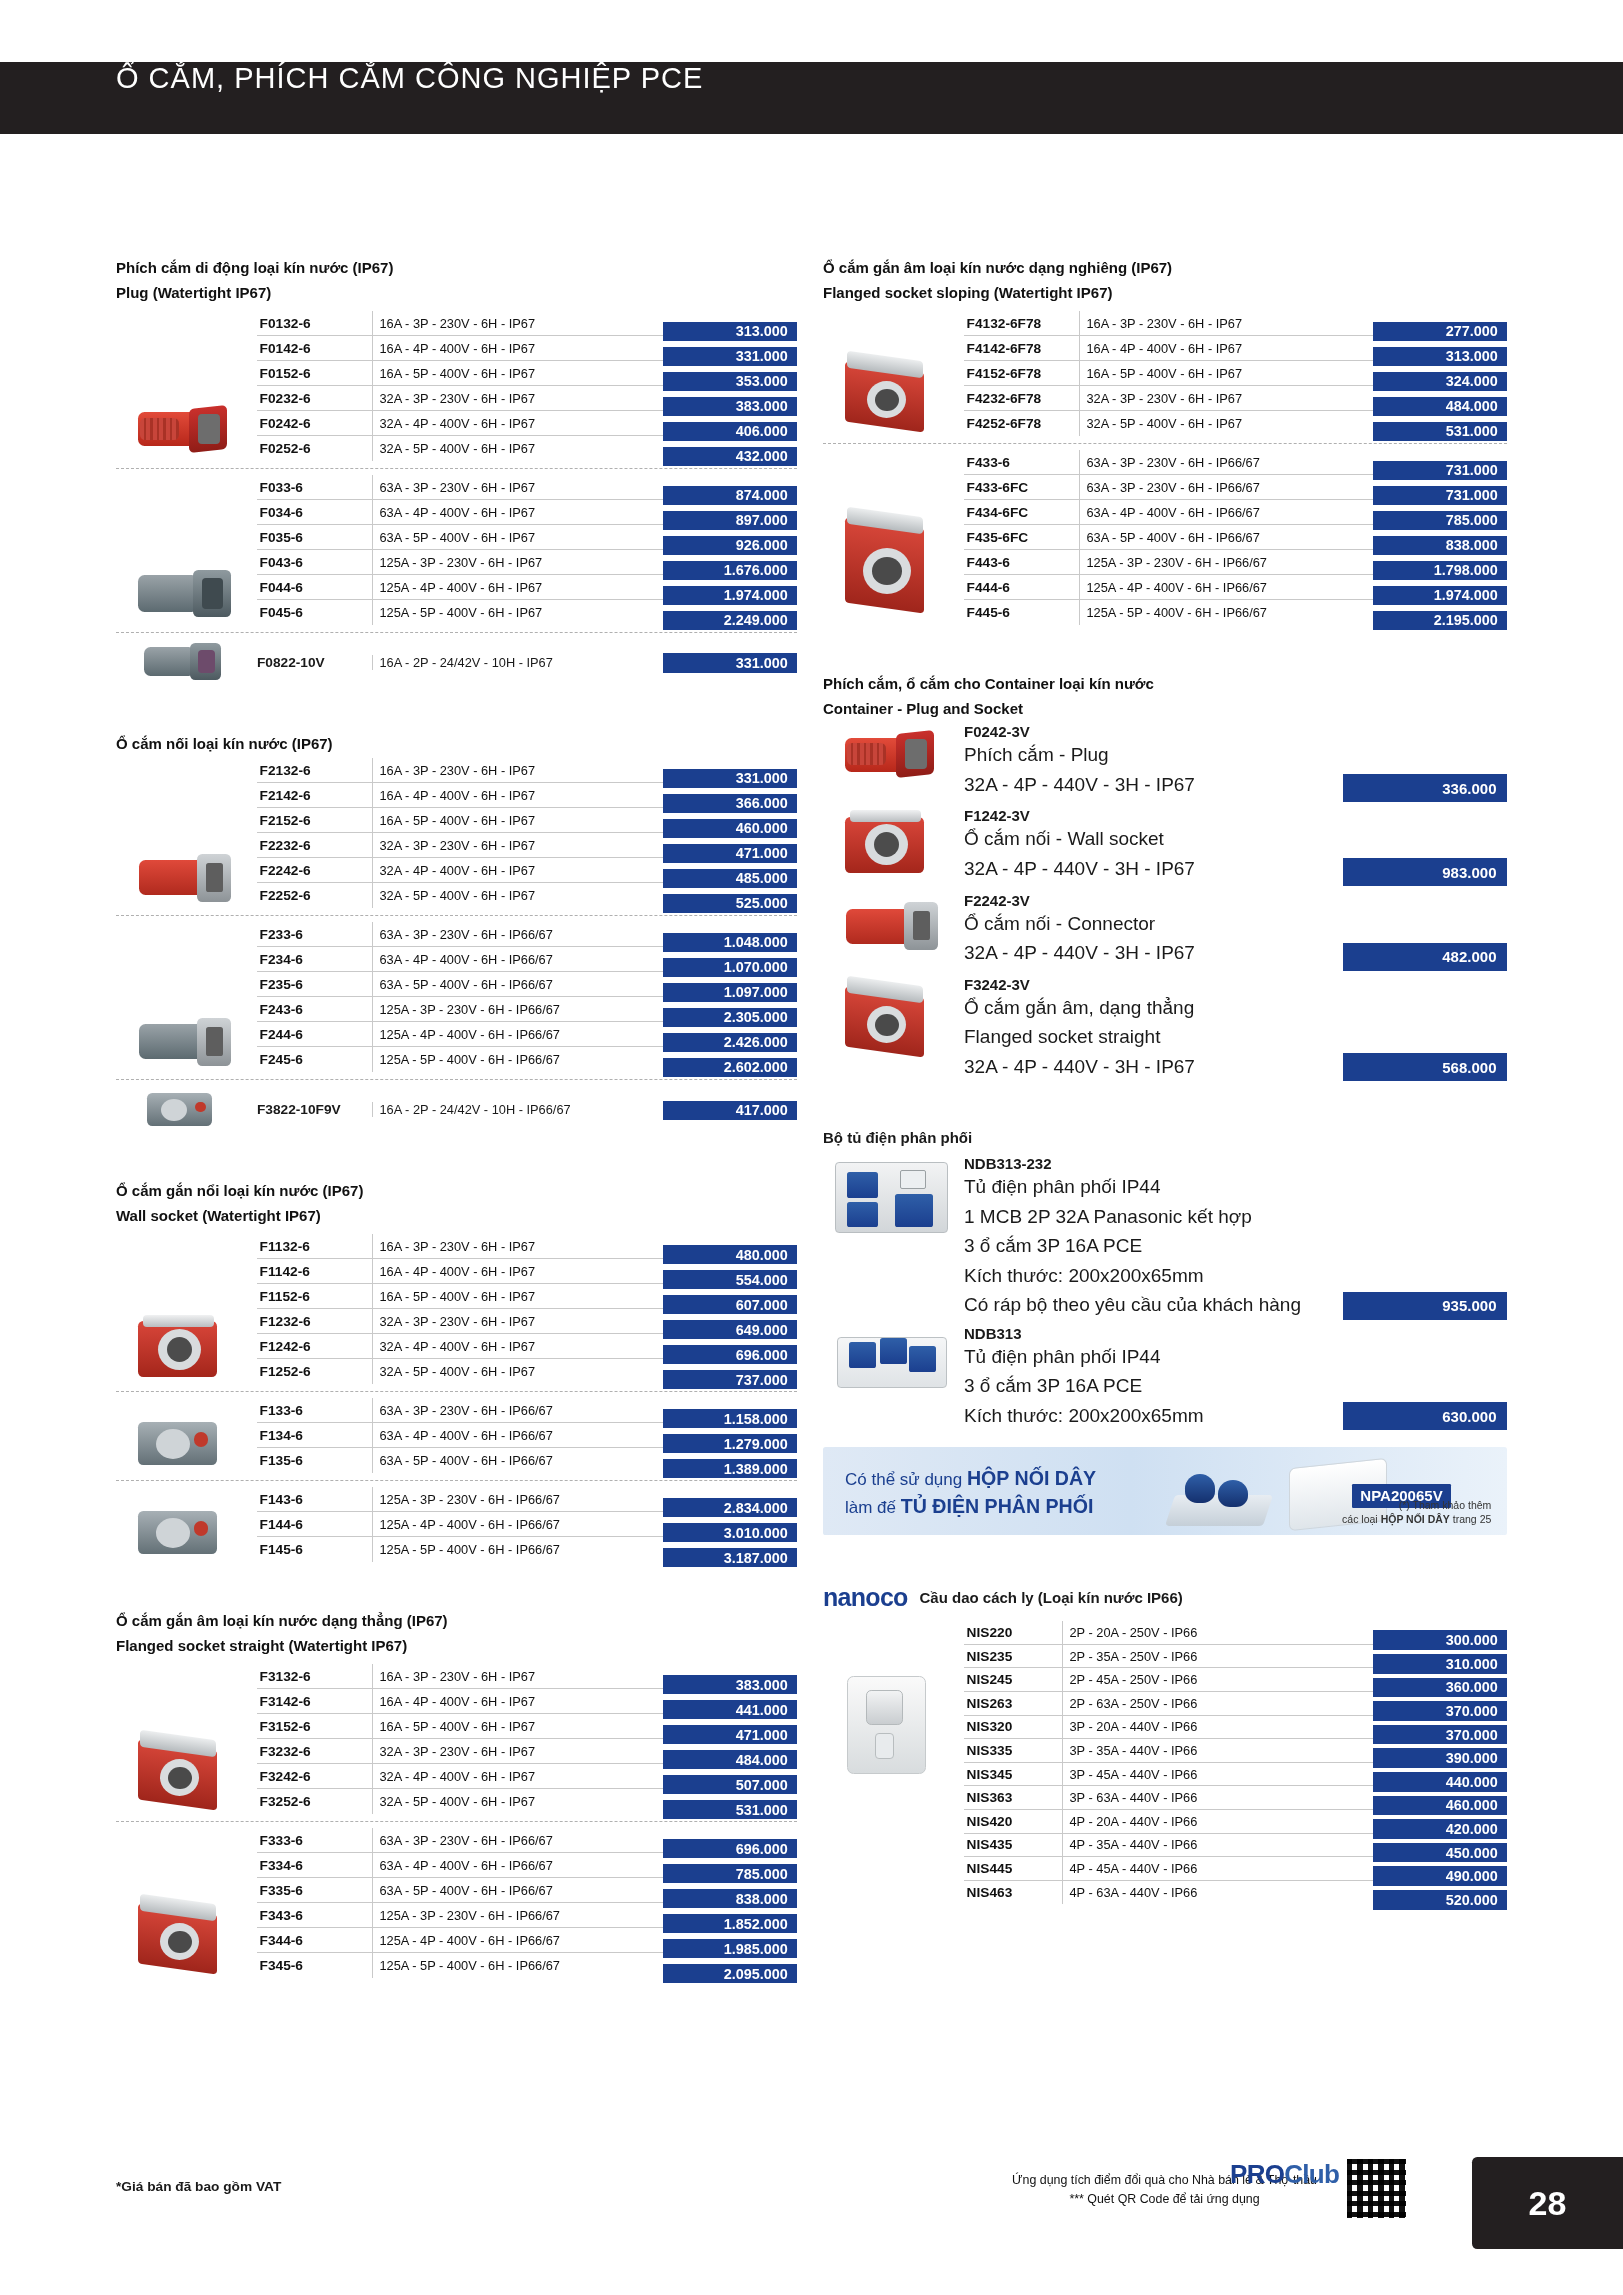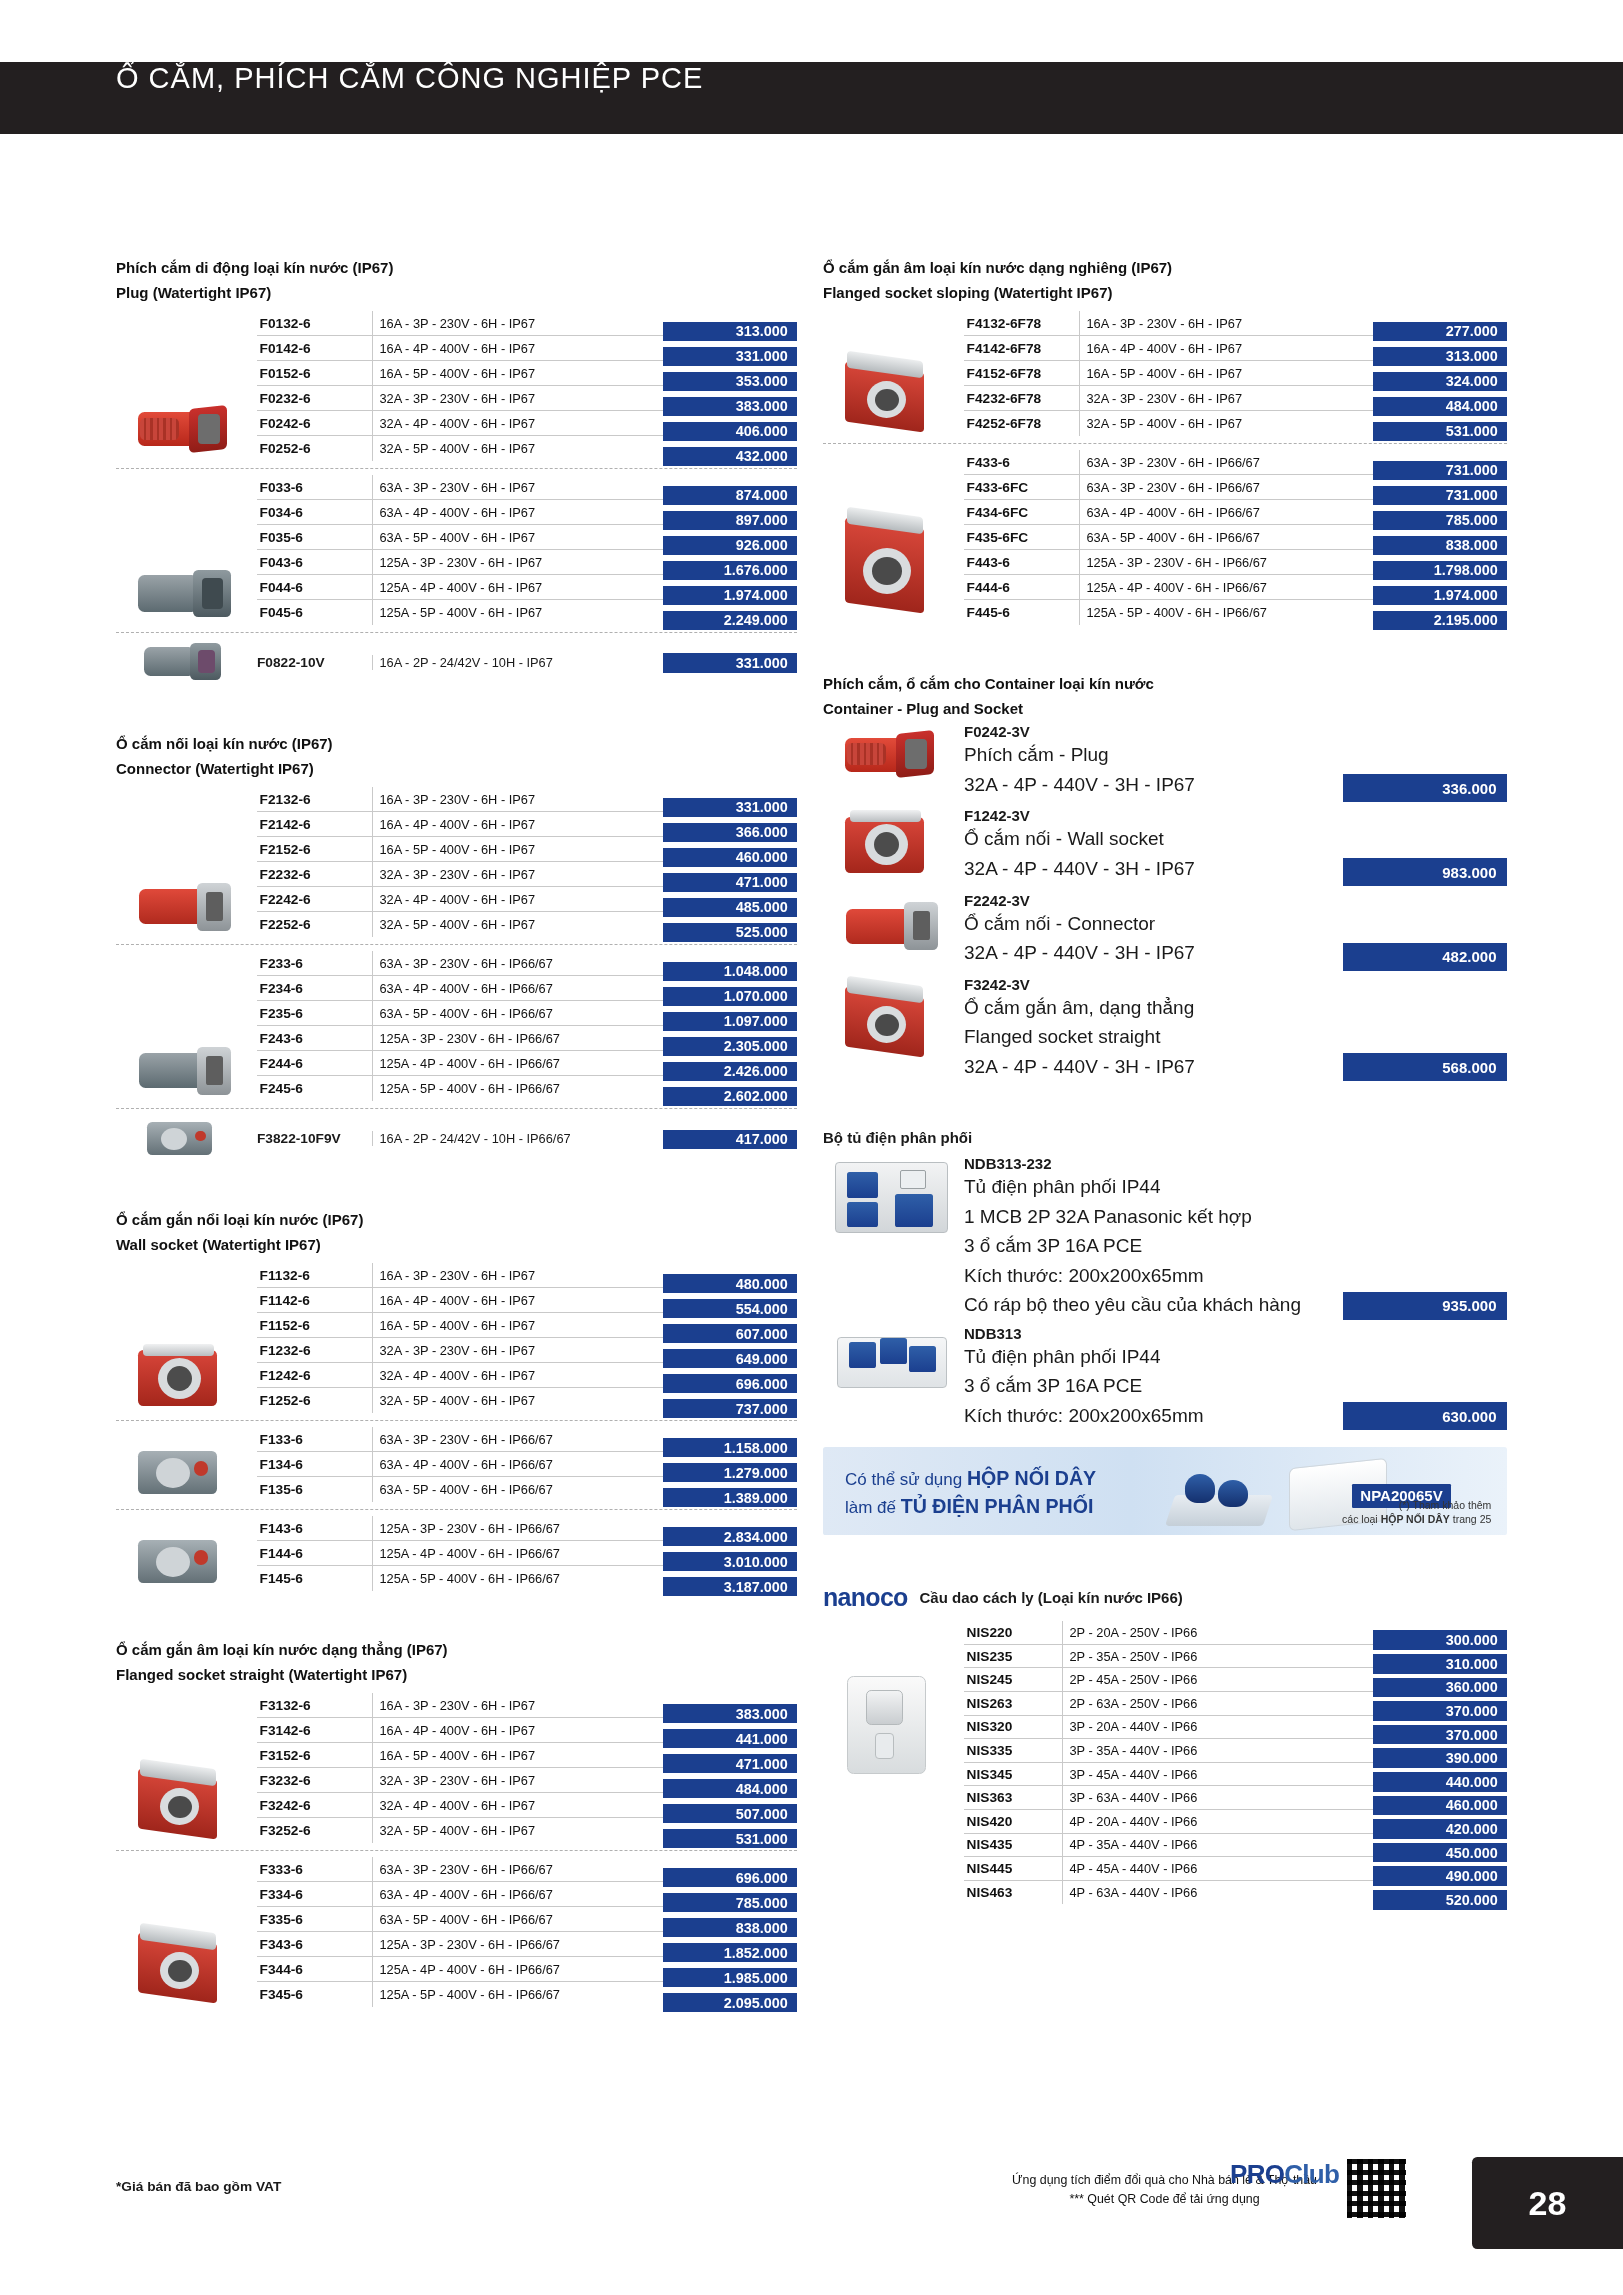--- a/index.html
+++ b/index.html
@@ -477,21 +477,20 @@
       <div class="code">F0822-10V</div>
       <div class="spec">16A - 2P - 24/42V - 10H - IP67</div>
       <div class="pricewrap">
           <div class="band">331.000</div>
         </div>
     </div>
   </div>
 
   <div class="sec-block">
     <div class="sec-title">Ổ cắm nối loại kín nước (IP67)</div>
-    <div class="sec-sub">Connector (Watertight IP67)</div>
 
     <div class="group">
       <div class="imgcell">
         <div class="prodimg conn-red">
           <div class="body1"></div>
             <div class="cap"></div>
             <div class="lug"></div>
         </div>
       </div>
       <div class="rows">

